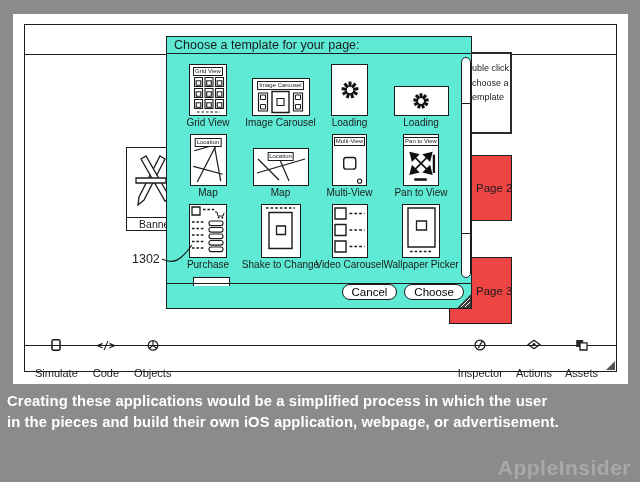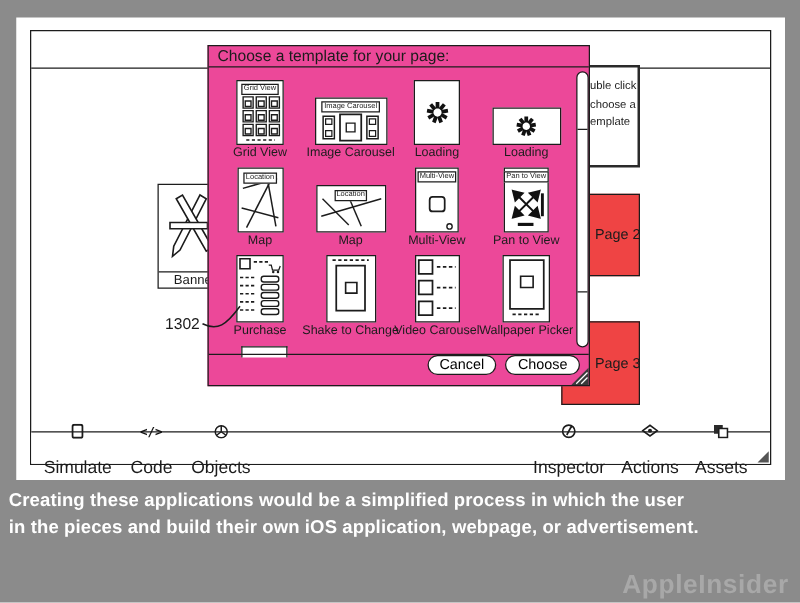--- a/index.html
+++ b/index.html
@@ -21,21 +21,21 @@
   .banner { position:absolute; left:101px; top:122px; width:60px; height:84px; border:1.4px solid #1c1c1c; background:#fff; z-index:1; }
   .banner-label { position:absolute; left:0; right:0; bottom:0; height:13px; border-top:1.2px solid #1c1c1c; text-align:center; font-size:10.5px; line-height:12px; }
   .pagebox { position:absolute; width:63px; border:1.4px solid #1c1c1c; background:#ef4444; z-index:1; display:flex; align-items:center; }
   .pagebox span { margin-left:26px; font-size:11.5px; white-space:nowrap; }
   .page2 { left:424px; top:130px; height:66px; }
   .page3 { left:424px; top:232px; height:67px; }
   .hintbox { position:absolute; left:429px; top:27px; width:58px; height:82px; border:2px solid #2a2a2a; background:#fff; z-index:1; }
   .hintbox .hb-text { position:absolute; left:16px; top:7px; font-size:9px; line-height:14.5px; white-space:nowrap; }
 
   
-  .dialog { position:absolute; left:141px; top:11px; width:306px; height:273px; border:1.5px solid #1c1c1c; background:#ec4899; z-index:5; }
+  .dialog { position:absolute; left:141px; top:11px; width:306px; height:273px; border:1.5px solid #1c1c1c; background:#5eead4; z-index:5; }
   .dlg-header { position:absolute; left:0; right:0; top:0; height:17px; border-bottom:1.2px solid #1c1c1c; font-size:12.5px; line-height:16px; padding-left:7px; }
   .tgrid { position:absolute; left:4px; top:18px; width:288px; display:grid; grid-template-columns:74px 71px 67px 76px; grid-template-rows:74px 70px 72px; }
   .tcell { display:flex; flex-direction:column; align-items:center; justify-content:flex-end; }
   .tlabel { font-size:10px; line-height:12px; white-space:nowrap; margin-top:1px; }
   .thumb { border:1.4px solid #1c1c1c; background:#fff; position:relative; display:flex; flex-direction:column; align-items:center; }
   .thead { font-size:6px; line-height:7px; border:0.9px solid #1c1c1c; background:#fff; padding:0 1px; margin-top:1.5px; white-space:nowrap; z-index:2; }
   .thead.float { position:absolute; top:1px; left:50%; transform:translateX(-50%); }
   .t-gv { width:38px; height:52px; }
   .t-ic { width:58px; height:38px; }
   .t-lp { width:37px; height:52px; justify-content:center; }
@@ -55,21 +55,21 @@
   .pill { border:1.6px solid #1c1c1c; border-radius:10px; background:#fff; font-size:11.5px; line-height:13px; padding:0 9px; height:16px; font-family:"Liberation Sans",sans-serif; }
   .dlg-scrollbar { position:absolute; left:294px; top:20px; width:10px; height:221px; border:1.3px solid #1c1c1c; border-radius:6px; background:#fff; }
   .sb-div { position:absolute; left:0; right:0; height:0; border-top:1.1px solid #1c1c1c; }
   .dlg-grip { position:absolute; right:0; bottom:0; width:14px; height:14px; }
 
   
   .footer { position:absolute; left:0; right:0; bottom:0; height:26px; border-top:1.5px solid #1c1c1c; display:flex; justify-content:space-between; align-items:center; padding:0 12px 0 10px; background:#fff; }
   .tgroup { display:flex; gap:15px; }
   .titem { display:flex; flex-direction:column; align-items:center; }
   .titem .ticon { height:12px; display:flex; align-items:center; }
-  .titem .tlbl { font-size:14px; line-height:11px; margin-top:17px;text-align:center; }
+  .titem .tlbl { font-size:11px; line-height:11px; margin-top:17px;text-align:center; }
   .win-grip { position:absolute; right:1px; bottom:1px; width:0; height:0; border-left:9px solid transparent; border-bottom:9px solid #555; }
 
   
   .overlay { position:absolute; left:0; top:0; width:615px; height:370px; z-index:30; pointer-events:none; }
 
   
   .caption { position:absolute; left:0; top:384px; width:640px; height:98px; padding:7px 6px 0 7px; }
   .caption p { color:#ffffff; font-weight:bold; font-size:14.8px; line-height:20.5px; letter-spacing:0.1px; white-space:nowrap; }
   .watermark { position:absolute; right:9px; bottom:2px; color:#a8a8a8; font-weight:bold; font-size:21px; letter-spacing:0.5px; }
 

